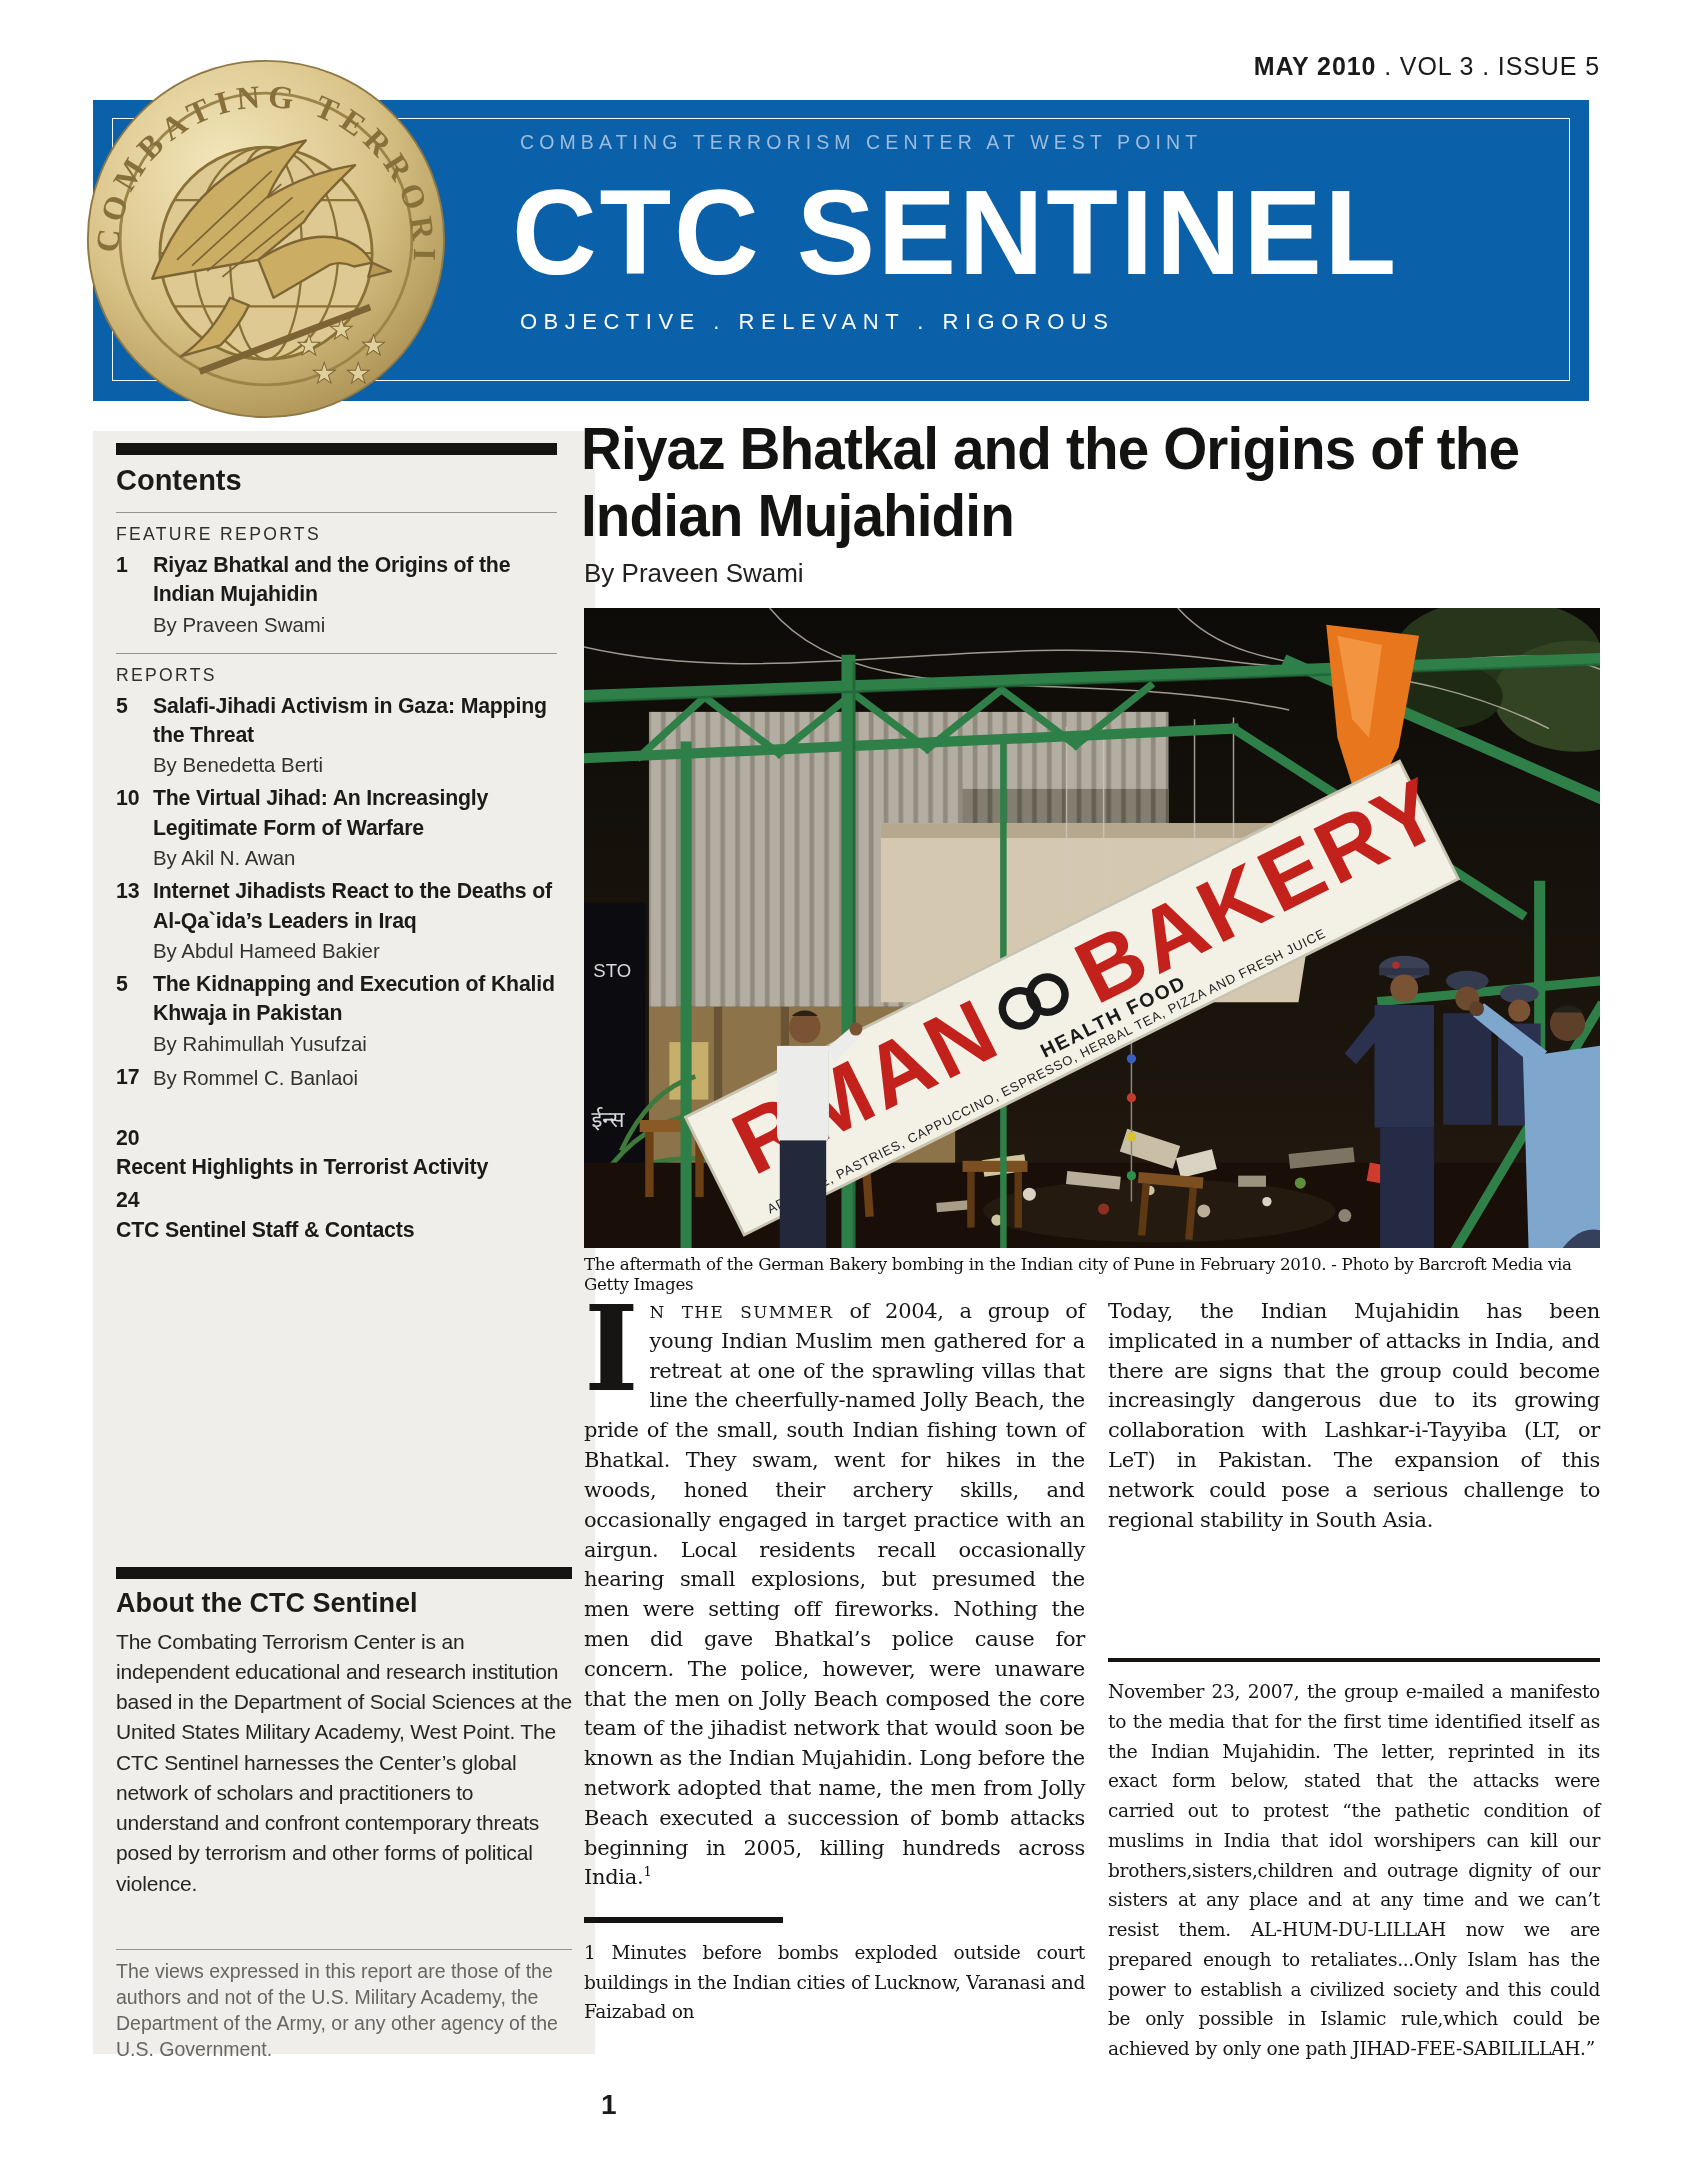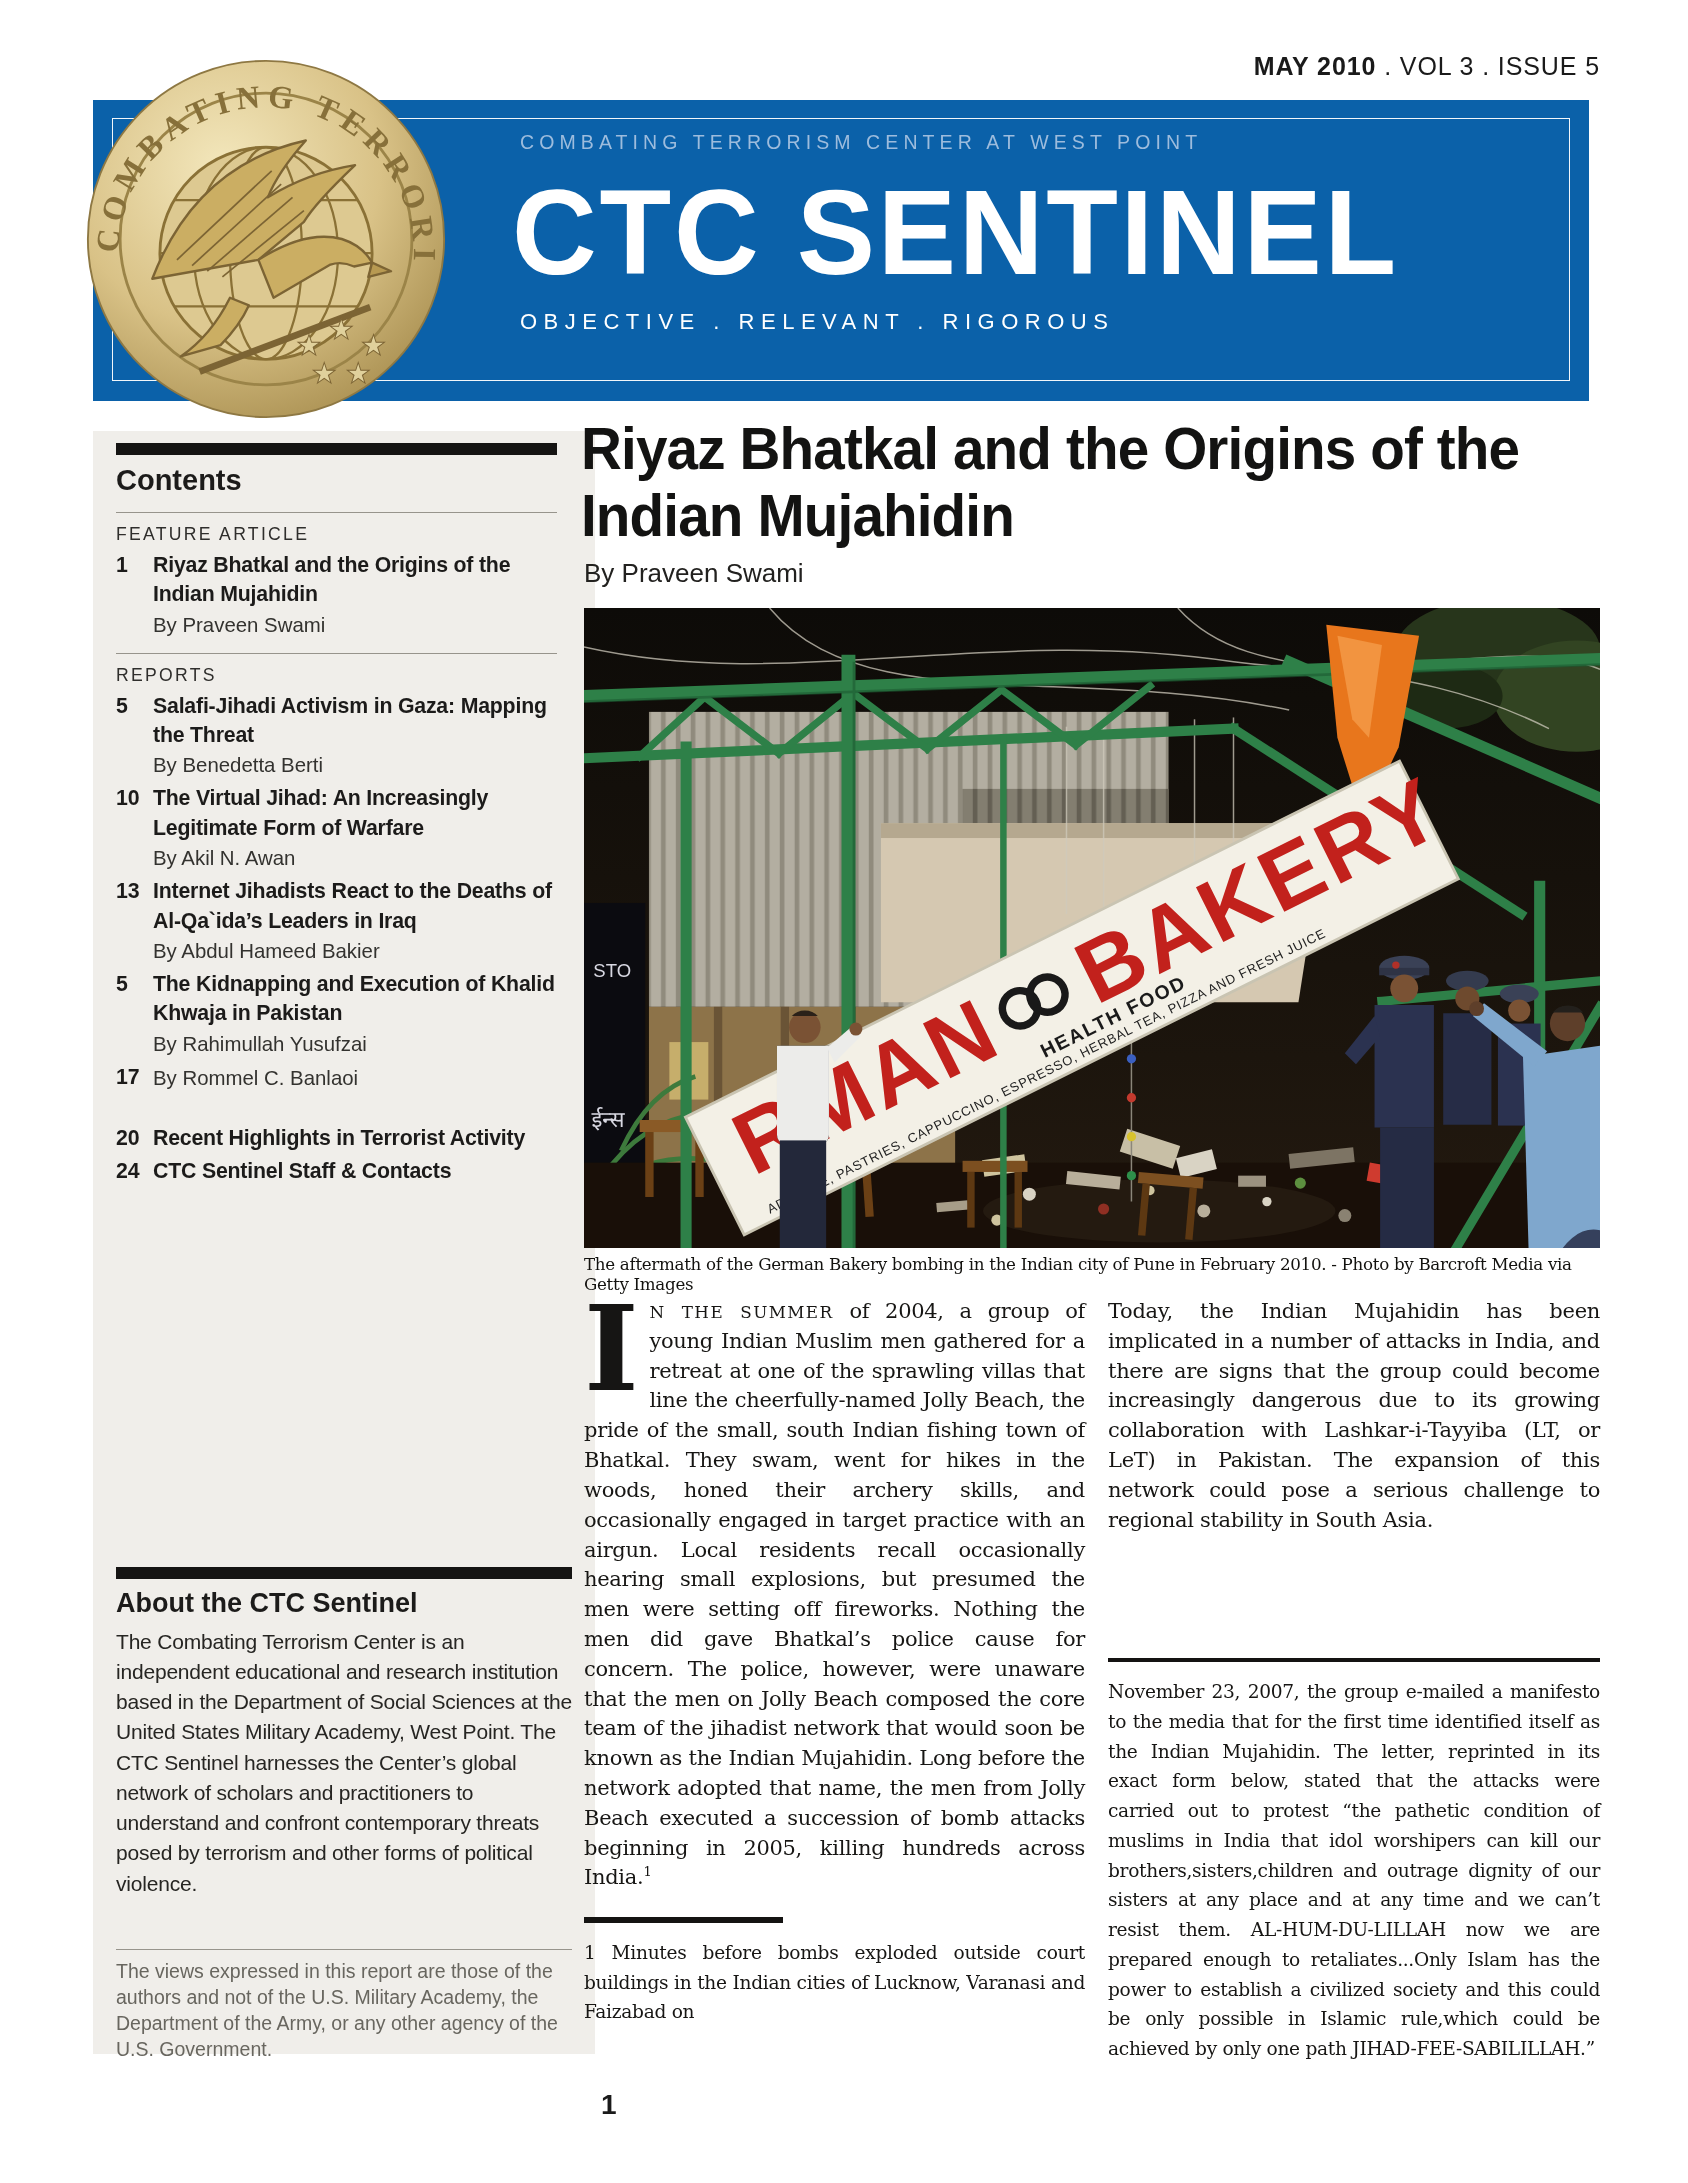--- a/index.html
+++ b/index.html
@@ -26,21 +26,21 @@
   .blackbar{height:12px;background:#151413;}
   .sidebar h2{margin:9.3px 0 0 0;font-size:29px;font-weight:700;color:#1c1b1a;}
   .srule{border:0;border-top:0.9px solid #97948c;margin:15px 0 0 0;}
   .seclabel{margin-top:11px;font-size:17.6px;letter-spacing:2.3px;color:#2f2e2c;}
   .toc-item{display:flex;margin-top:5.6px;}
   .toc-num{width:37px;flex:none;font-weight:700;font-size:21.3px;line-height:1.38;color:#1c1b1a;}
   .toc-body{flex:1;}
   .toc-title{font-weight:700;font-size:21.3px;line-height:1.38;color:#1c1b1a;letter-spacing:-0.2px;}
   .toc-author{font-size:20.4px;line-height:1.3;color:#33322f;margin-top:1.9px;}
   .toc-extra{margin-top:32px;}
-  .toc-extra .toc-item{margin-top:3.7px;}
+  .toc-extra .toc-item{margin-top:3.7px;flex-direction:column;}
   .about{position:absolute;left:23px;right:23px;top:1136px;}
   .about h3{margin:9.3px 0 0 0;font-size:27px;font-weight:700;color:#1c1b1a;}
   .about p{margin:7.4px 0 0 0;font-size:21px;line-height:1.44;color:#262522;letter-spacing:-0.2px;}
   .disclaimer{position:absolute;left:23px;right:23px;top:1503px;}
   .disclaimer p{margin:9.3px 0 0 0;font-size:19.5px;line-height:1.32;color:#68665f;}
 
   
   .art-title{position:absolute;left:581px;top:416px;width:1057px;margin:0;
              font-size:59px;line-height:1.13;font-weight:700;color:#131312;letter-spacing:-0.9px;
              transform:scaleX(.96);transform-origin:left;}
@@ -128,21 +128,21 @@
 
     <div class="kicker">COMBATING TERRORISM CENTER AT WEST POINT</div>
     <div class="brand">CTC SENTINEL</div>
     <div class="tagline">OBJECTIVE . RELEVANT . RIGOROUS</div>
   </div>
 
   <aside class="sidebar">
     <div class="blackbar"></div>
     <h2>Contents</h2>
     <hr class="srule">
-    <div class="seclabel">FEATURE ARTICLE</div>
+    <div class="seclabel">FEATURE REPORTS</div>
 
     <div class="toc-item">
       <div class="toc-num">1</div>
       <div class="toc-body">
         <div class="toc-title">Riyaz Bhatkal and the Origins of the Indian Mujahidin</div>
         <div class="toc-author">By Praveen Swami</div>
       </div>
     </div>
 
     <hr class="srule">

